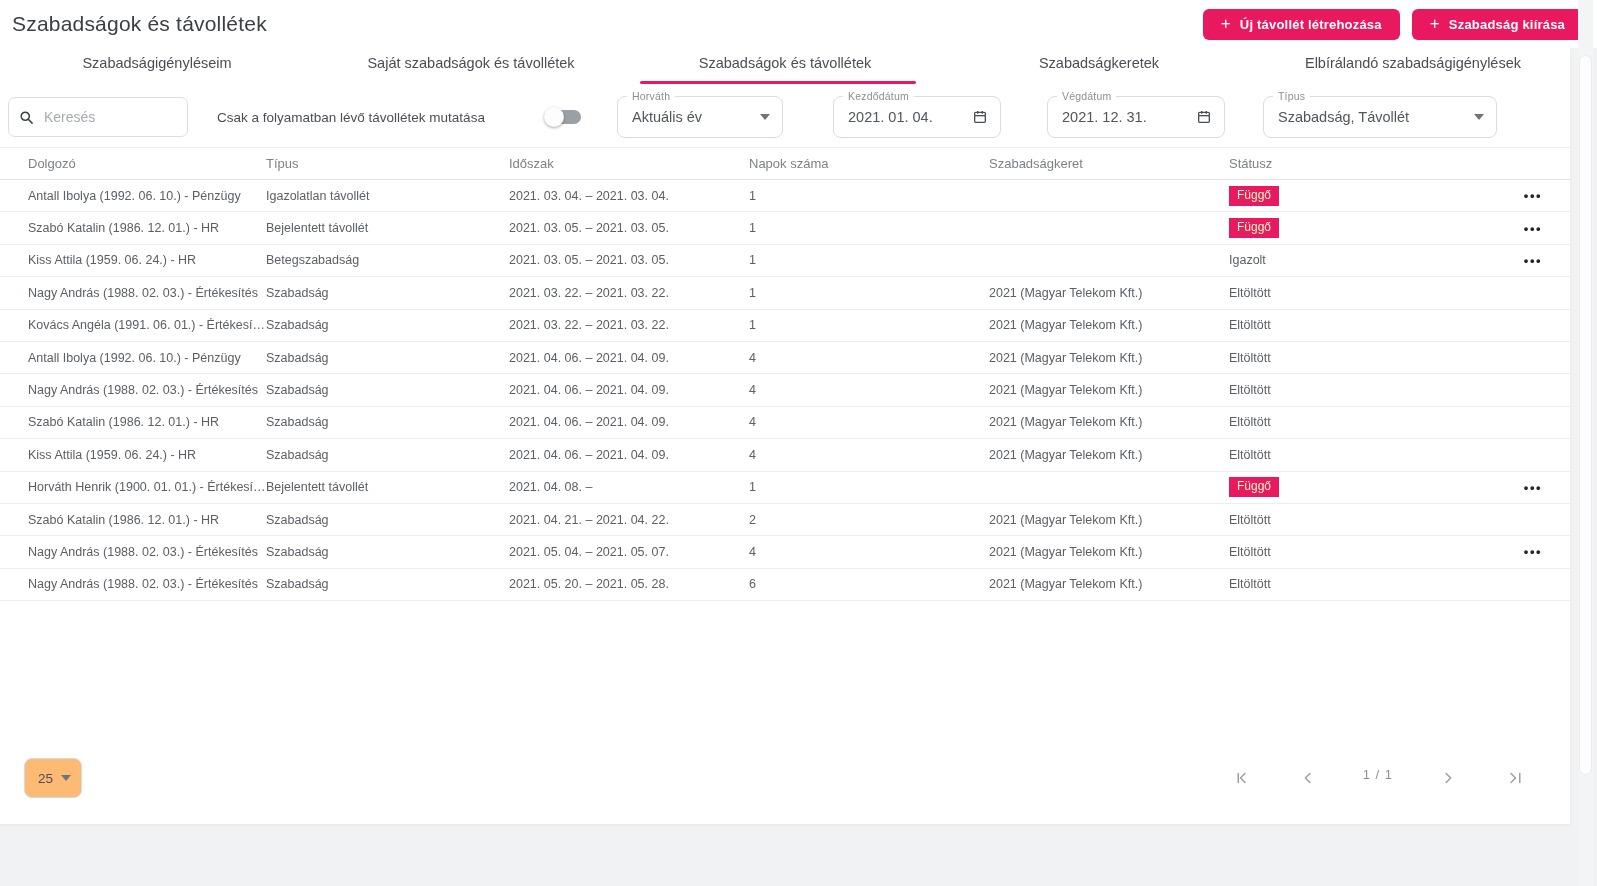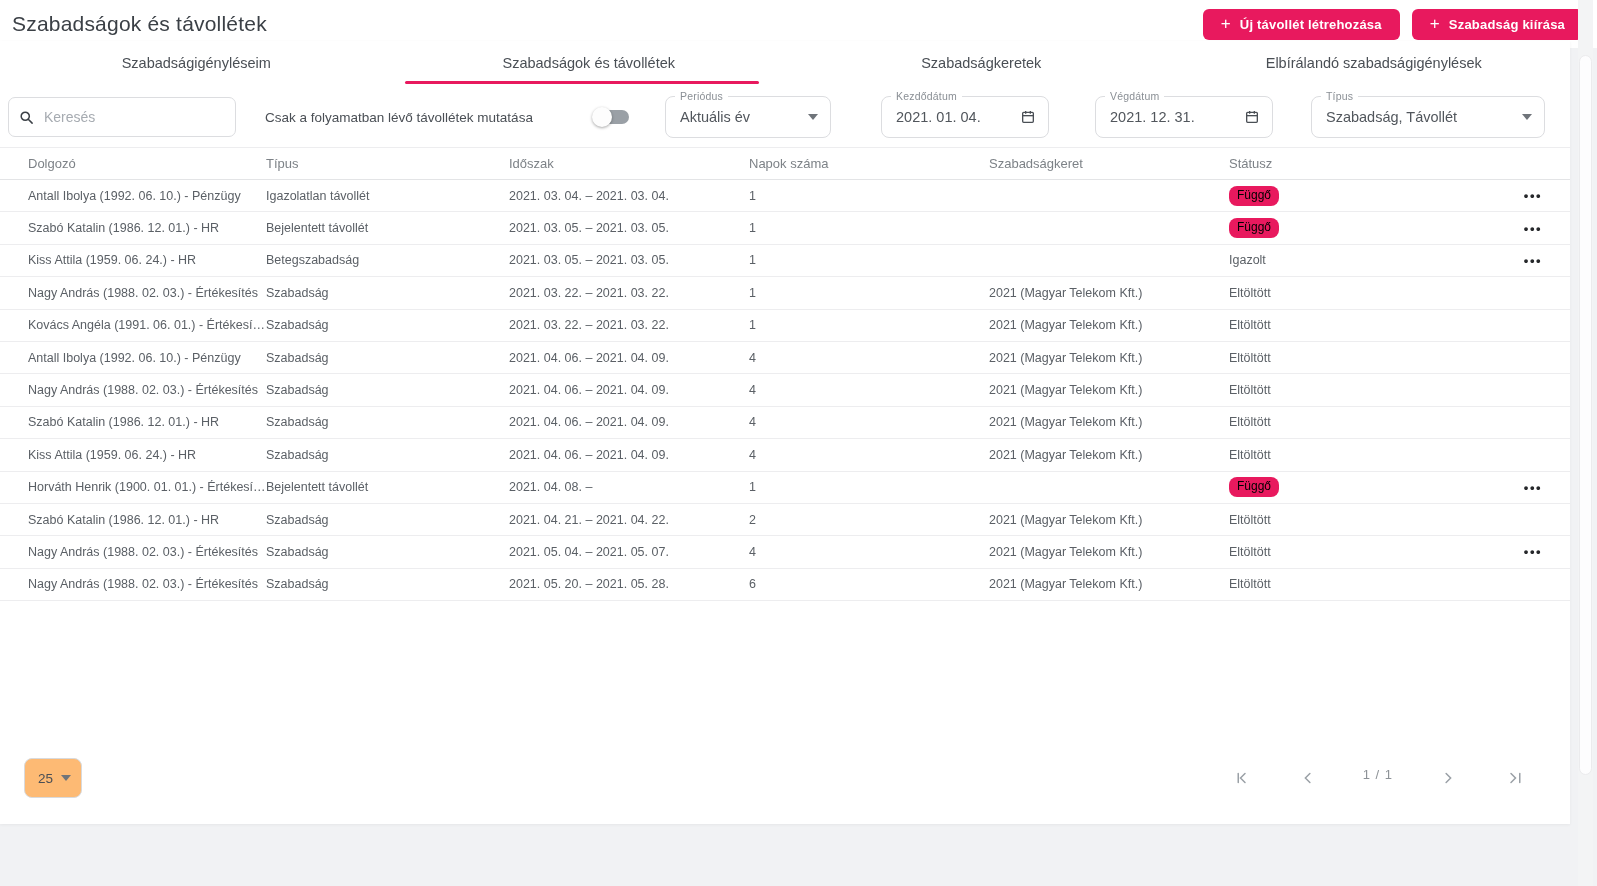--- a/index.html
+++ b/index.html
@@ -34,21 +34,21 @@
     flex:1; display:flex; align-items:center; justify-content:center;
     font-size:14.5px; color:#4a4f55; cursor:pointer; position:relative;
   }
   .tab.active::after {
     content:""; position:absolute; left:12px; right:26px; bottom:1px; height:3px;
     background:var(--accent); border-radius:2px;
   }
   
   .filters { display:flex; align-items:center; flex:0 0 62px; padding:6px 18px 4px 8px; }
   .search-box {
-    width:228px; height:40px; border:1px solid #dcdde0; border-radius:7px;
+    width:180px; height:40px; border:1px solid #dcdde0; border-radius:7px;
     display:flex; align-items:center; padding:0 10px; gap:8px; background:#fff;
   }
   .search-box input {
     border:none; outline:none; flex:1; font-size:14px; color:var(--text-mid);
     font-family:inherit; background:transparent;
   }
   .search-box input::placeholder { color:#a6abb1; }
   .toggle-label { margin-left:29px; width:272px; font-size:13.5px; color:#4a4f55; }
   .toggle { margin-left:58px; width:34px; height:14px; border-radius:7px; background:#9aa0a6; position:relative; cursor:pointer; flex:0 0 34px; }
   .toggle .knob {
@@ -78,22 +78,22 @@
     grid-template-columns:238px 243px 240px 240px 240px 240px 1fr;
     align-items:center; padding:0 26px 0 28px;
   }
   .thead {
     height:33px; flex:0 0 33px; border-top:1px solid #ededef; border-bottom:1px solid #e3e4e6;
     color:#7d8287; font-size:13px;
   }
   .trow { height:32.4px; border-bottom:1px solid #ededef; font-size:12.5px; color:#5b6066; }
   .td { white-space:nowrap; overflow:hidden; text-overflow:ellipsis; }
   .badge {
-    display:inline-block; background:var(--accent); color:#000000; font-size:12px;
-    padding:3px 8px 4px; border-radius:8px; line-height:1.1;
+    display:inline-block; background:var(--accent); color:#fef9c3; font-size:12px;
+    padding:3px 8px 4px; border-radius:0; line-height:1.1;
   }
   .c-actions { text-align:right; }
   .dots {
     border:none; background:none; cursor:pointer; color:#26282b; font-size:13px;
     letter-spacing:1.5px; font-weight:700; padding:2px 2px; font-family:inherit;
   }
   .spacer { flex:1; }
   
   .card-footer { flex:0 0 82px; display:flex; align-items:center; justify-content:space-between; padding:0 46px 10px 24px; }
   .pagesize {
@@ -124,20 +124,21 @@
       <span class="plus">+</span>
       <span>Szabadság kiírása</span>
     </button>
   </div>
 </div>
 
 <div class="card">
 
   <div class="tabbar">
     <div class="tab">Szabadságigényléseim</div>
+    <div class="tab">Saját szabadságok és távollétek</div>
     <div class="tab active">Szabadságok és távollétek</div>
     <div class="tab">Szabadságkeretek</div>
     <div class="tab">Elbírálandó szabadságigénylések</div>
   </div>
 
   <div class="filters">
     <div class="search-box">
       <span class="icon-flex">
         <svg width="15" height="15" viewBox="0 0 24 24" fill="none" stroke="#3b4046" stroke-width="2.4" stroke-linecap="round">
           <circle cx="10" cy="10" r="6.5"></circle>
@@ -146,21 +147,21 @@
       </span>
       <input type="text" placeholder="Keresés" style="">
     </div>
 
     <div class="toggle-label">Csak a folyamatban lévő távollétek mutatása</div>
     <div class="toggle">
         <div class="knob"></div>
       </div>
 
     <div class="field f-period">
-      <span class="flabel">Periódus</span>
+      <span class="flabel">Horváth</span>
       <span class="fvalue">Aktuális év</span>
       <span class="caret"></span>
     </div>
 
     <div class="field f-start">
       <span class="flabel">Kezdődátum</span>
       <span class="fvalue">2021. 01. 04.</span>
       <span class="icon-flex">
         <svg width="16" height="16" viewBox="0 0 24 24" fill="none" stroke="#4a4f55" stroke-width="2">
           <rect x="4" y="5" width="16" height="15" rx="1.5"></rect>

